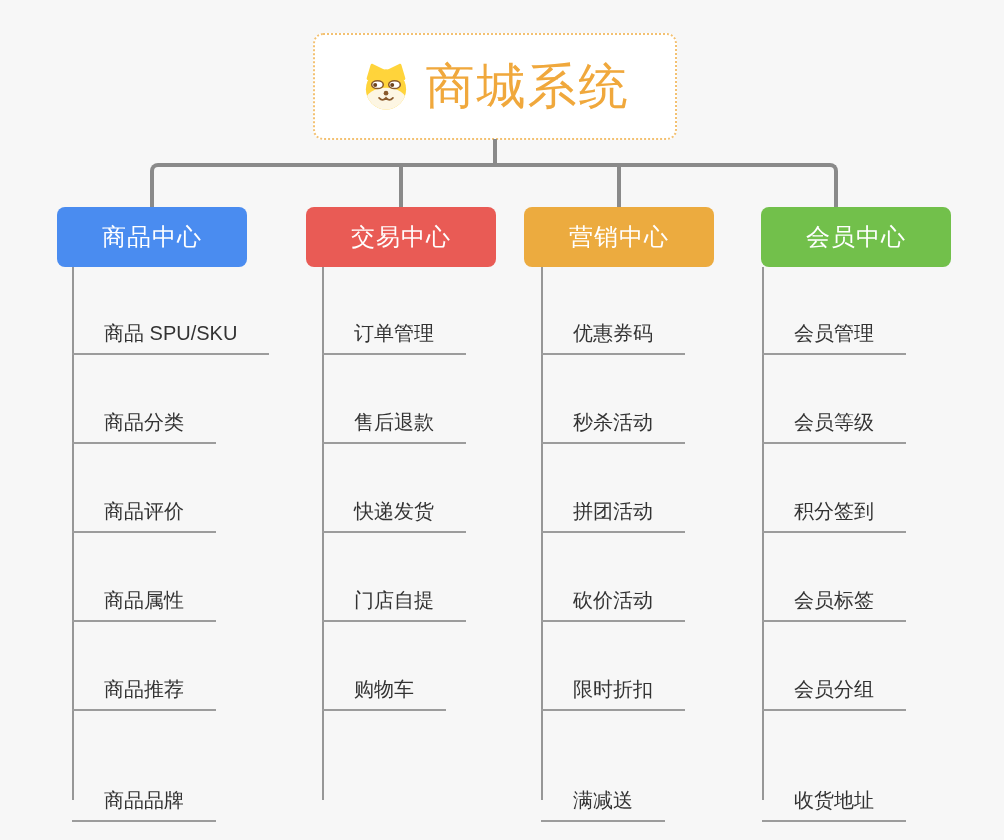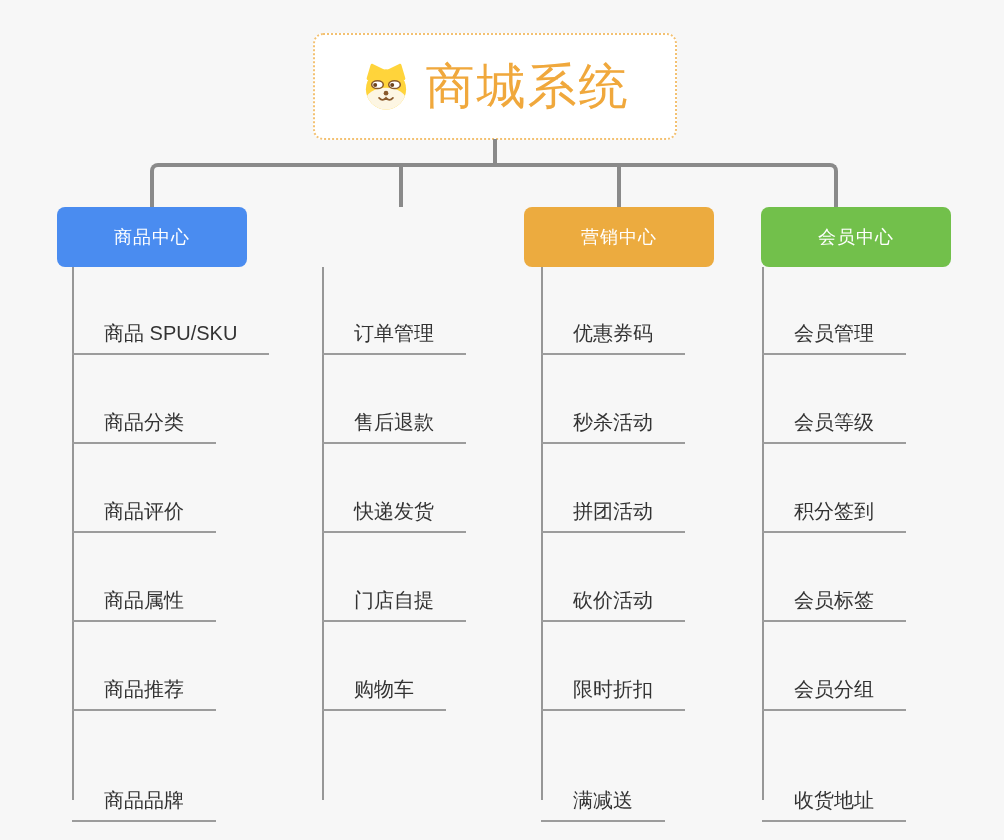--- a/index.html
+++ b/index.html
@@ -48,21 +48,21 @@
   }
   .drop-2{left:399px;top:167px;width:4px;height:40px;}
   .drop-3{left:617px;top:167px;width:4px;height:40px;}
 
   
   .branch-box{
     position:absolute;top:207px;
     width:190px;height:60px;
     border-radius:8px;
     display:flex;align-items:center;justify-content:center;
-    font-size:18px;color:#ffffff;
+    font-size:24px;color:#ffffff;
     letter-spacing:1px;
     cursor:pointer;
   }
   .branch-1{left:57px;}
   .branch-2{left:306px;}
   .branch-3{left:524px;}
   .branch-4{left:761px;}
 
   
   .column{position:absolute;top:267px;width:240px;height:533px;}
@@ -124,20 +124,21 @@
     </span>
     <span class="root-title">商城系统</span>
   </div>
 
   <div class="line trunk"></div>
   <div class="bus-frame"></div>
   <div class="line drop-2"></div>
   <div class="line drop-3"></div>
 
   <div class="branch-box branch-1" style="background-color: rgb(74, 140, 240);">商品中心</div>
+  <div class="branch-box branch-2" style="background-color: rgb(233, 91, 85);">交易中心</div>
   <div class="branch-box branch-3" style="background-color: rgb(236, 171, 63);">营销中心</div>
   <div class="branch-box branch-4" style="background-color: rgb(114, 192, 75);">会员中心</div>
 
   <div class="column col-1">
     <div class="leaf">商品 SPU/SKU</div>
     <div class="leaf">商品分类</div>
     <div class="leaf">商品评价</div>
     <div class="leaf">商品属性</div>
     <div class="leaf">商品推荐</div>
     <div class="leaf">商品品牌</div>

